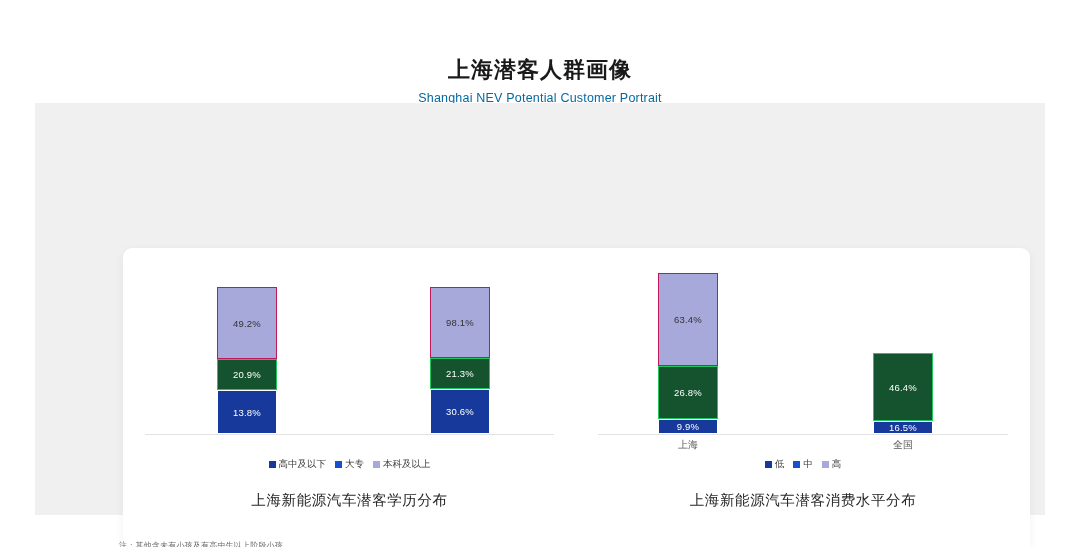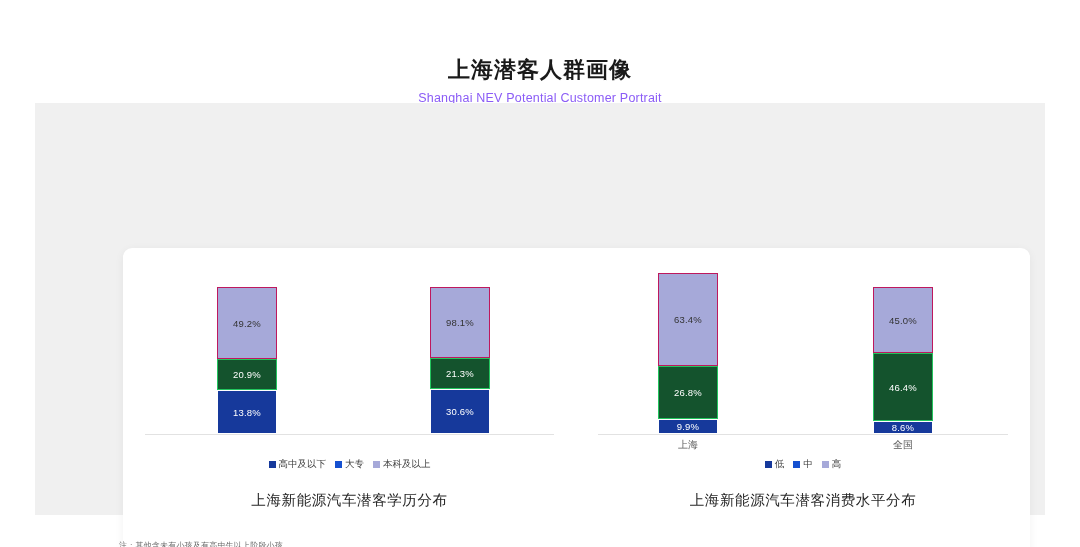--- a/index.html
+++ b/index.html
@@ -16,21 +16,21 @@
   .page-header{
     position:absolute;left:0;top:24px;width:1080px;
     text-align:center;
     margin-top:32px;
   }
   .page-title{
     font-size:22px;font-weight:bold;color:#1a1a1a;
     letter-spacing:1px;line-height:28px;
   }
   .page-subtitle{
-    font-size:12.5px;color:#8b5cf6;font-weight:400;
+    font-size:12.5px;color:#0369a1;font-weight:400;
     margin-top:6px;line-height:16px;letter-spacing:.2px;
   }
 
   
   .gray-panel{
     position:absolute;left:35px;top:103px;
     width:1010px;height:412px;
     background:#f0f0f0;
   }
 
@@ -164,23 +164,22 @@
         <div class="plot">
           <div class="plot-baseline"></div>
 
           <div class="bar" style="left:82px;">
             <div class="seg low" style="height:15px;">9.9%</div>
             <div class="seg mid" style="height:53px;">26.8%</div>
             <div class="seg high" style="height:93px;">63.4%</div>
           </div>
 
           <div class="bar" style="left:297px;">
-            <div class="seg low" style="height:13px;">8.6%</div>
+            <div class="seg low" style="height:13px;">16.5%</div>
             <div class="seg mid" style="height:68px;">46.4%</div>
-            <div class="seg high" style="height:66px;">45.0%</div>
           </div>
         </div>
 
         <div class="cat-labels">
           <div class="cat-label" style="left:82px;">上海</div>
           <div class="cat-label" style="left:297px;">全国</div>
         </div>
 
         <div class="legend">
           <div class="legend-item">

